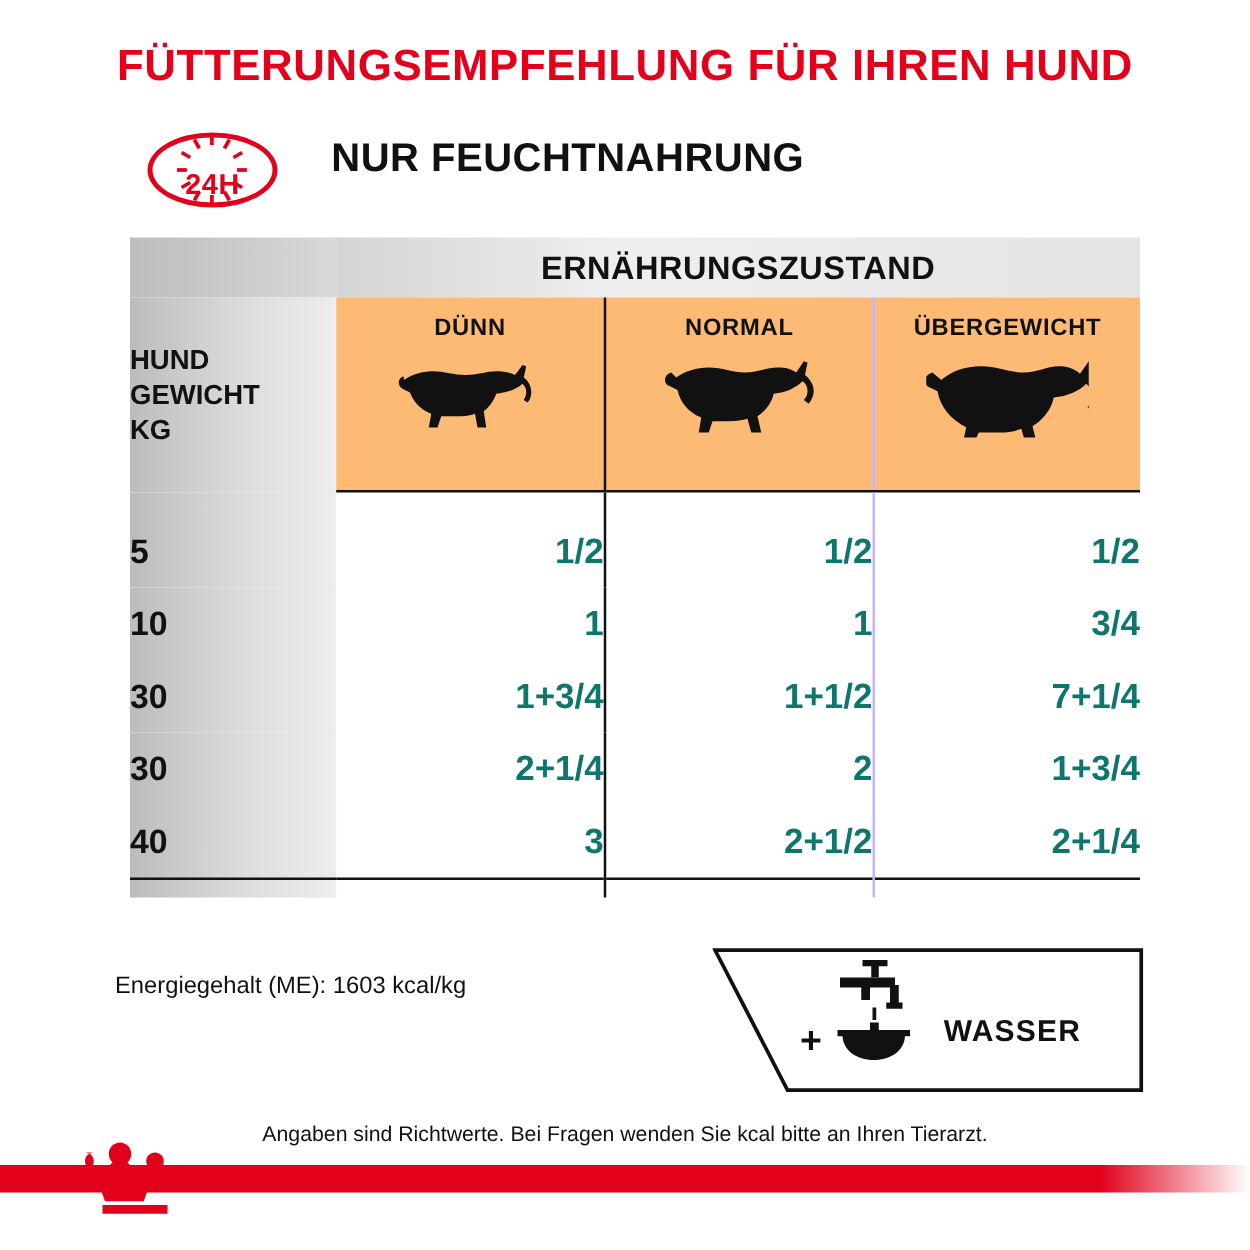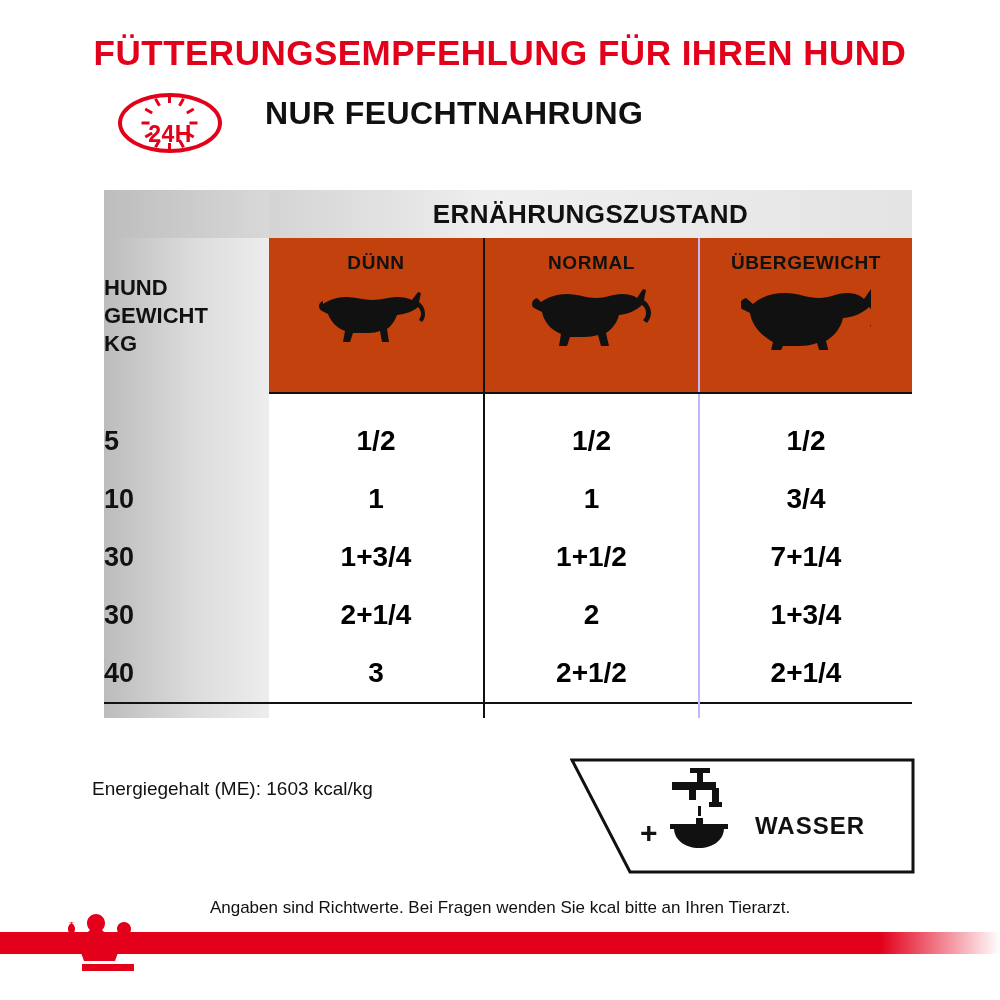--- a/index.html
+++ b/index.html
@@ -23,21 +23,21 @@
     font-size: 35px;
     font-weight: bold;
     letter-spacing: 0.5px;
     margin-top: 33px;
   }
 
   
   .subhead {
     position: relative;
     height: 74px;
-    margin-top: 18px;
+    margin-top: 31px;
   }
   .badge-24h {
     position: absolute;
     left: 118px;
     top: 2px;
     width: 106px;
     height: 62px;
   }
   .badge-24h .ring {
     position: absolute;
@@ -129,37 +129,37 @@
 
   
   .cond-head {
     text-align: center;
     vertical-align: top;
     padding-top: 14px !important;
     font-size: 19px;
     font-weight: bold;
     letter-spacing: 0.6px;
     color: #111;
-    background: #c2410c;
+    background: #fdba74;
   }
   .cond-head .dog {
     display: block;
     margin: 10px auto 0 auto;
   }
   .vline-l { border-left: 2px solid #111; }
   .vline-r { border-right: 2px solid #c4b5fd; }
   .hline-t { border-top: 2px solid #111; }
   .hline-b { border-bottom: 2px solid #111; }
 
   .data-cell {
-    text-align: center;
+    text-align: right;
     vertical-align: middle;
     font-size: 28px;
     font-weight: bold;
-    color: #000000;
+    color: #0f766e;
     height: 58px;
     background: #fff;
   }
 
   .row-spacer { height: 16px; background: #fff; }
 
   
   .energy {
     position: absolute;
     left: 92px;

